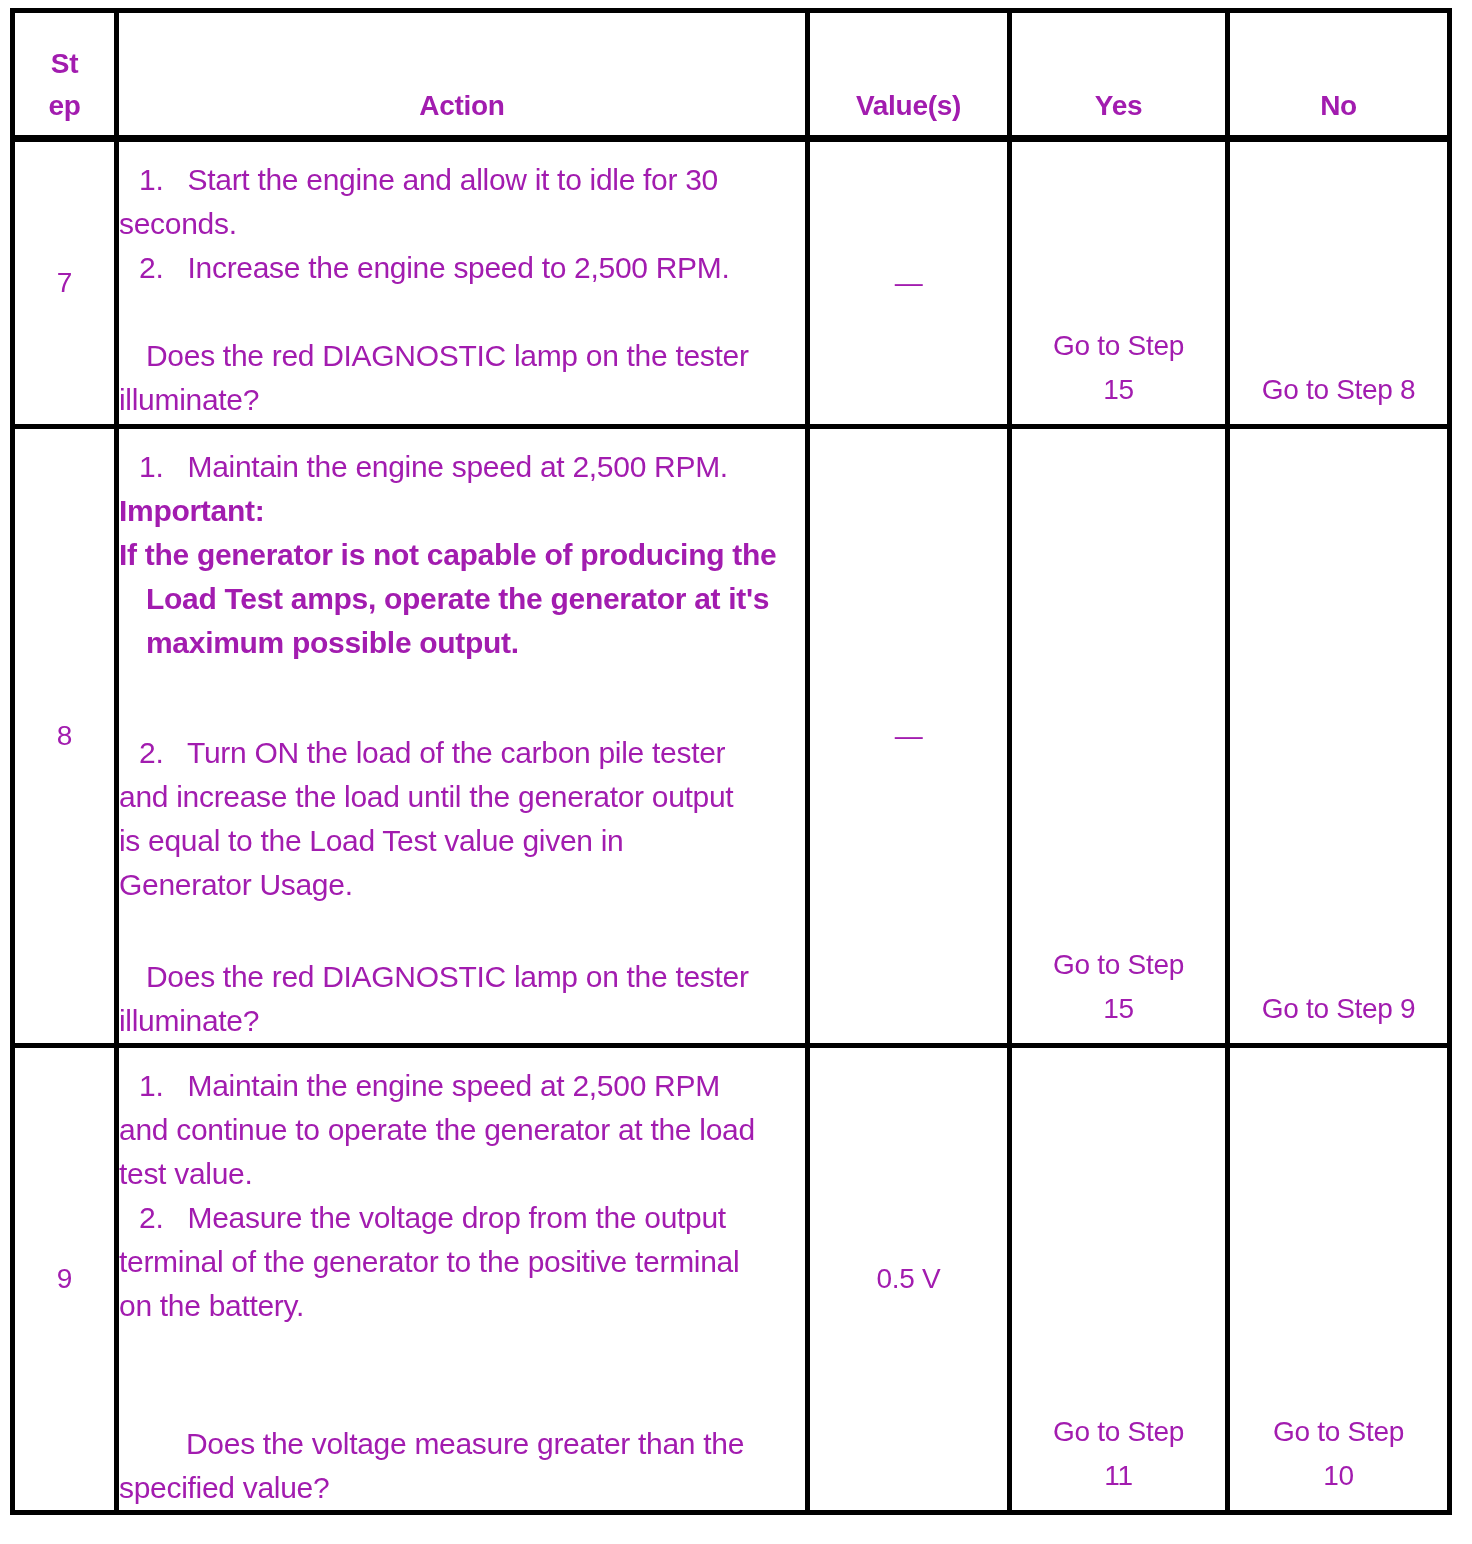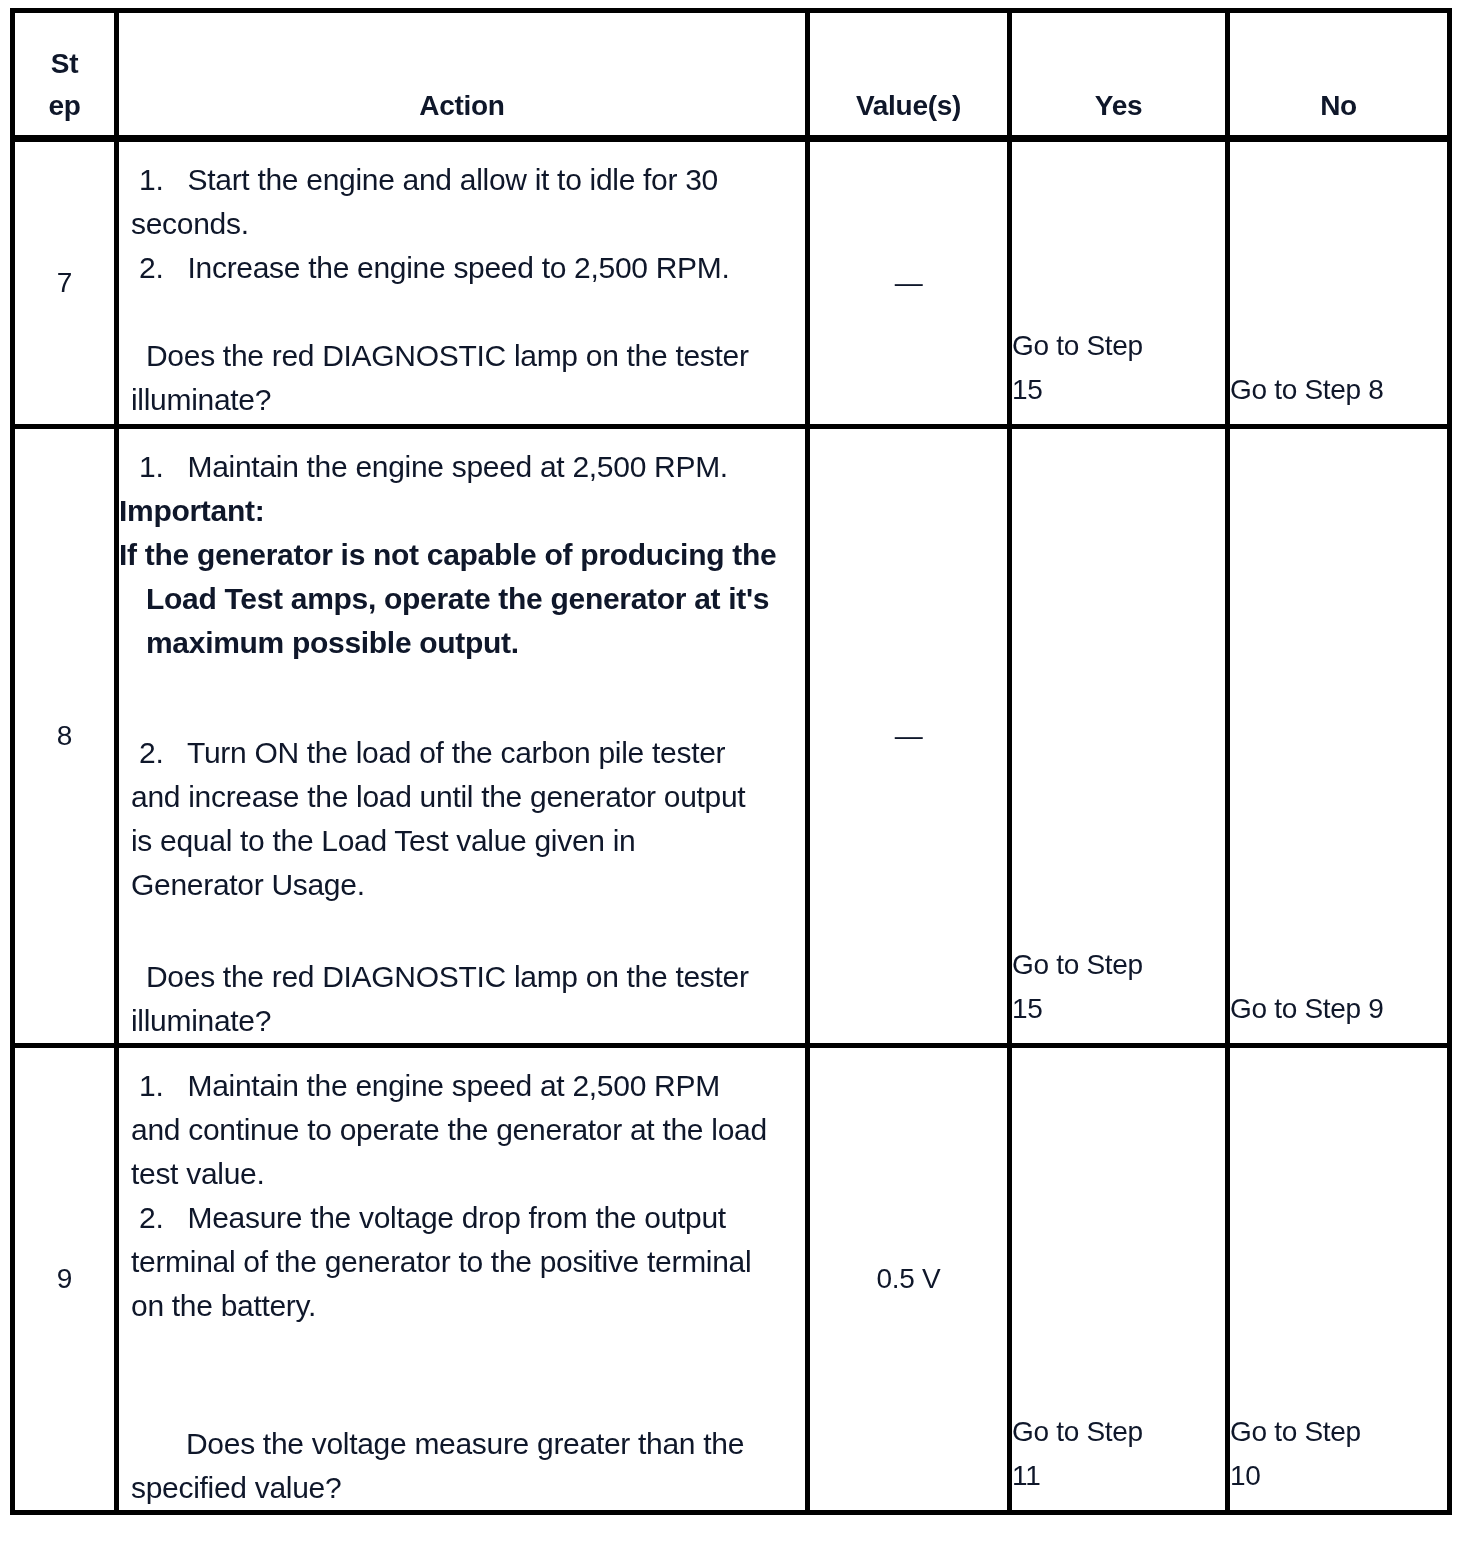--- a/index.html
+++ b/index.html
@@ -6,21 +6,21 @@
     margin: 0;
     padding: 0;
     background: #ffffff;
   }
   .page {
     position: relative;
     width: 1472px;
     height: 1544px;
     background: #ffffff;
     font-family: "Liberation Sans", "DejaVu Sans", sans-serif;
-    color: #0f172a;
+    color: #a21caf;
     letter-spacing: -0.3px;
   }
   table.diag {
     position: absolute;
     left: 10px;
     top: 8px;
     width: 1437px;
     border-collapse: collapse;
     table-layout: fixed;
     background: #ffffff;
@@ -58,34 +58,34 @@
     padding: 0;
   }
   td.value-cell {
     vertical-align: middle;
     text-align: center;
     font-size: 28px;
     padding: 0;
   }
   td.yes-cell, td.no-cell {
     vertical-align: bottom;
+    text-align: center;
     font-size: 28px;
     line-height: 44px;
     padding: 0 0 12px 0;
   }
   td.action-cell {
     vertical-align: top;
     padding: 16px 4px 0 0;
     font-size: 30px;
     line-height: 44px;
     overflow: hidden;
   }
   .line {
     white-space: pre;
-    padding-left: 12px;
   }
   .line.num   { padding-left: 20px; }
   .line.q     { padding-left: 27px; }
   .line.flush { padding-left: 0; }
   .line.bold  { font-weight: bold; }
   .gap44 { margin-top: 44px; }
   .gap48 { margin-top: 48px; }
   .gap66 { margin-top: 66px; }
   .gap94 { margin-top: 94px; margin-left: 40px; }
 </style>

